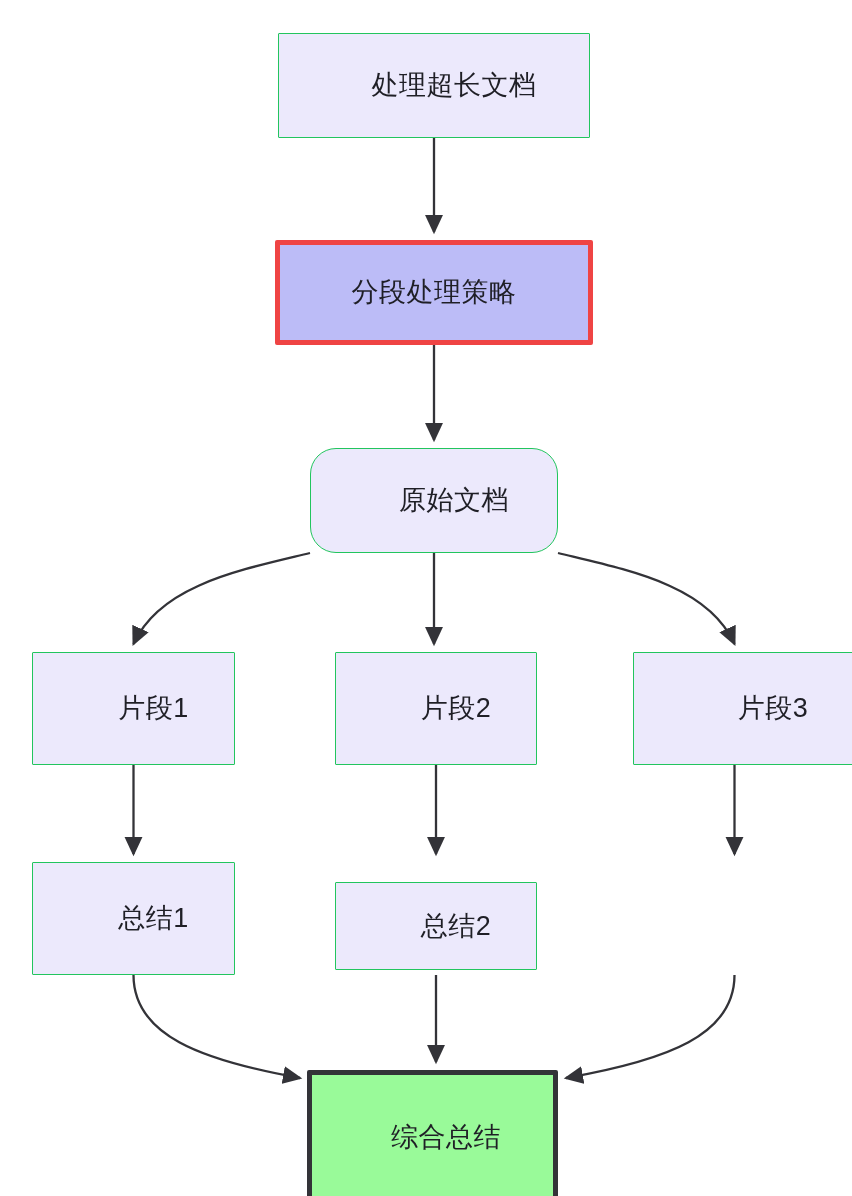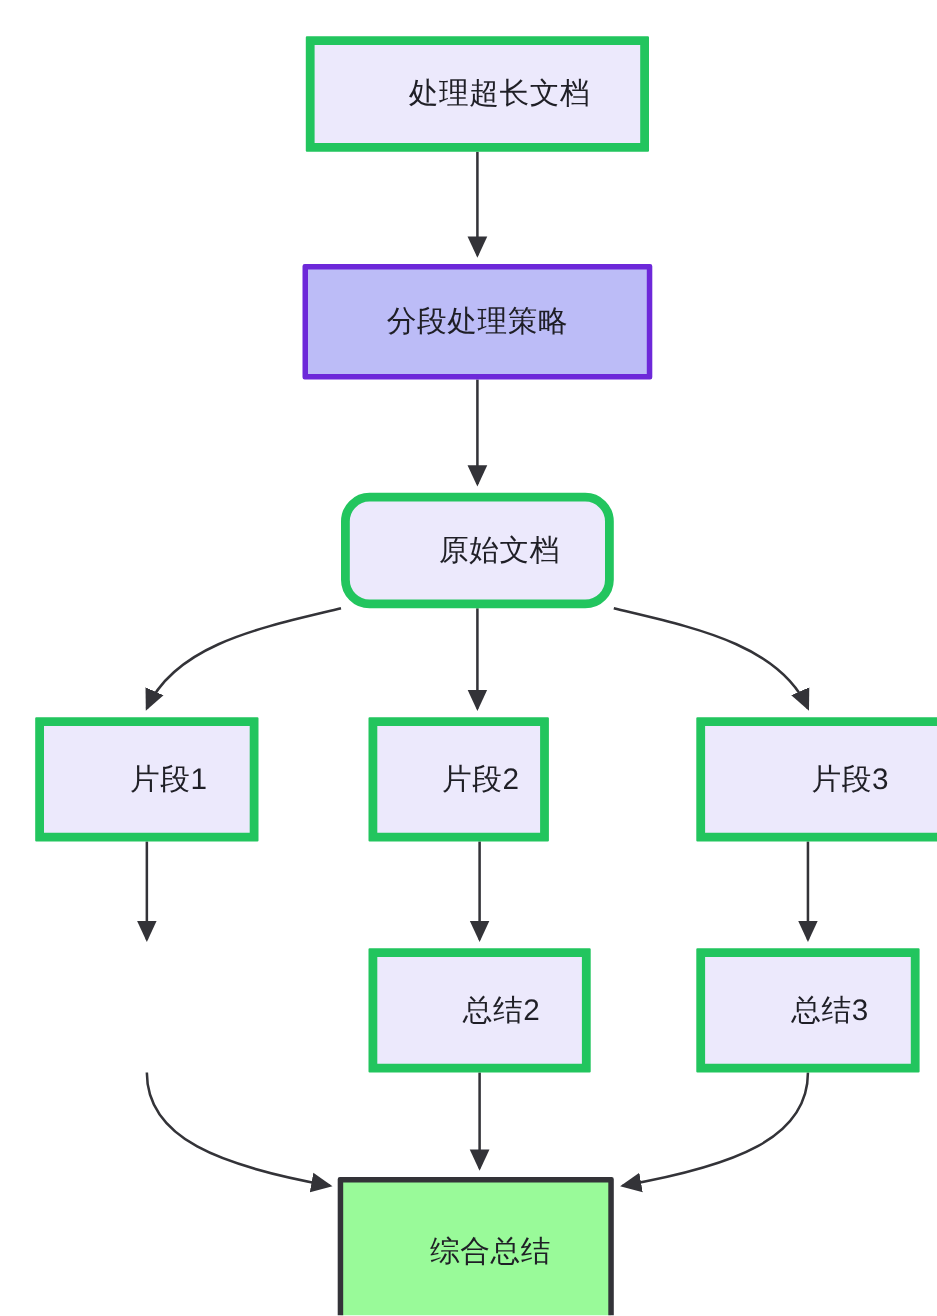--- a/index.html
+++ b/index.html
@@ -33,43 +33,43 @@
     box-sizing: border-box;
     text-align: center;
     line-height: 1.2;
     color: #1f1f26;
     font-size: 27px;
     letter-spacing: 0.5px;
     white-space: nowrap;
   }
   .node.plain {
     background: #ece9fc;
-    border: 8px solid #22c55e;
+    border: 1px solid #22c55e;
     border-radius: 1px;
     padding-left: 40px;
   }
   .node.highlight {
     background: #bcbcf7;
-    border: 5px solid #6d28d9;
+    border: 5px solid #ef4444;
     border-radius: 2px;
   }
   .node.final {
     background: #99fa99;
     border: 5px solid #333338;
     border-radius: 2px;
   }
   
   #n-source      { left: 278px; top: 33px;   width: 312px; height: 105px; }
   #n-strategy    { left: 275px; top: 240px;  width: 318px; height: 105px; }
   #n-original    { left: 310px; top: 448px;  width: 248px; height: 105px; border-radius: 26px; }
   #n-frag1       { left: 32px;  top: 652px;  width: 203px; height: 113px; text-align: center; }
-  #n-frag2       { left: 335px; top: 652px;  width: 164px; height: 113px; }
+  #n-frag2       { left: 335px; top: 652px;  width: 202px; height: 113px; }
   #n-frag3       { left: 633px; top: 652px;  width: 240px; height: 113px; }
   #n-sum1        { left: 32px;  top: 862px;  width: 203px; height: 113px; }
-  #n-sum2        { left: 335px; top: 862px;  width: 202px; height: 113px; }
+  #n-sum2        { left: 335px; top: 882px;  width: 202px; height: 88px; }
   #n-sum3        { left: 633px; top: 862px;  width: 203px; height: 113px; }
   #n-final       { left: 307px; top: 1070px; width: 251px; height: 134px; padding-left: 27px; }
 </style>
 </head>
 <body>
 
 <div id="diagram-root">
 
   <svg id="edge-layer" viewBox="0 0 852 1196" width="852" height="1196" xmlns="http://www.w3.org/2000/svg">
     <defs>
@@ -99,18 +99,18 @@
   <div class="node plain" id="n-source">处理超长文档</div>
 
   <div class="node highlight" id="n-strategy">分段处理策略</div>
 
   <div class="node plain" id="n-original">原始文档</div>
 
   <div class="node plain" id="n-frag1">片段1</div>
   <div class="node plain" id="n-frag2">片段2</div>
   <div class="node plain" id="n-frag3">片段3</div>
 
+  <div class="node plain" id="n-sum1">总结1</div>
   <div class="node plain" id="n-sum2">总结2</div>
-  <div class="node plain" id="n-sum3">总结3</div>
 
   <div class="node final" id="n-final">综合总结</div>
 
 </div>
 
 </body></html>

